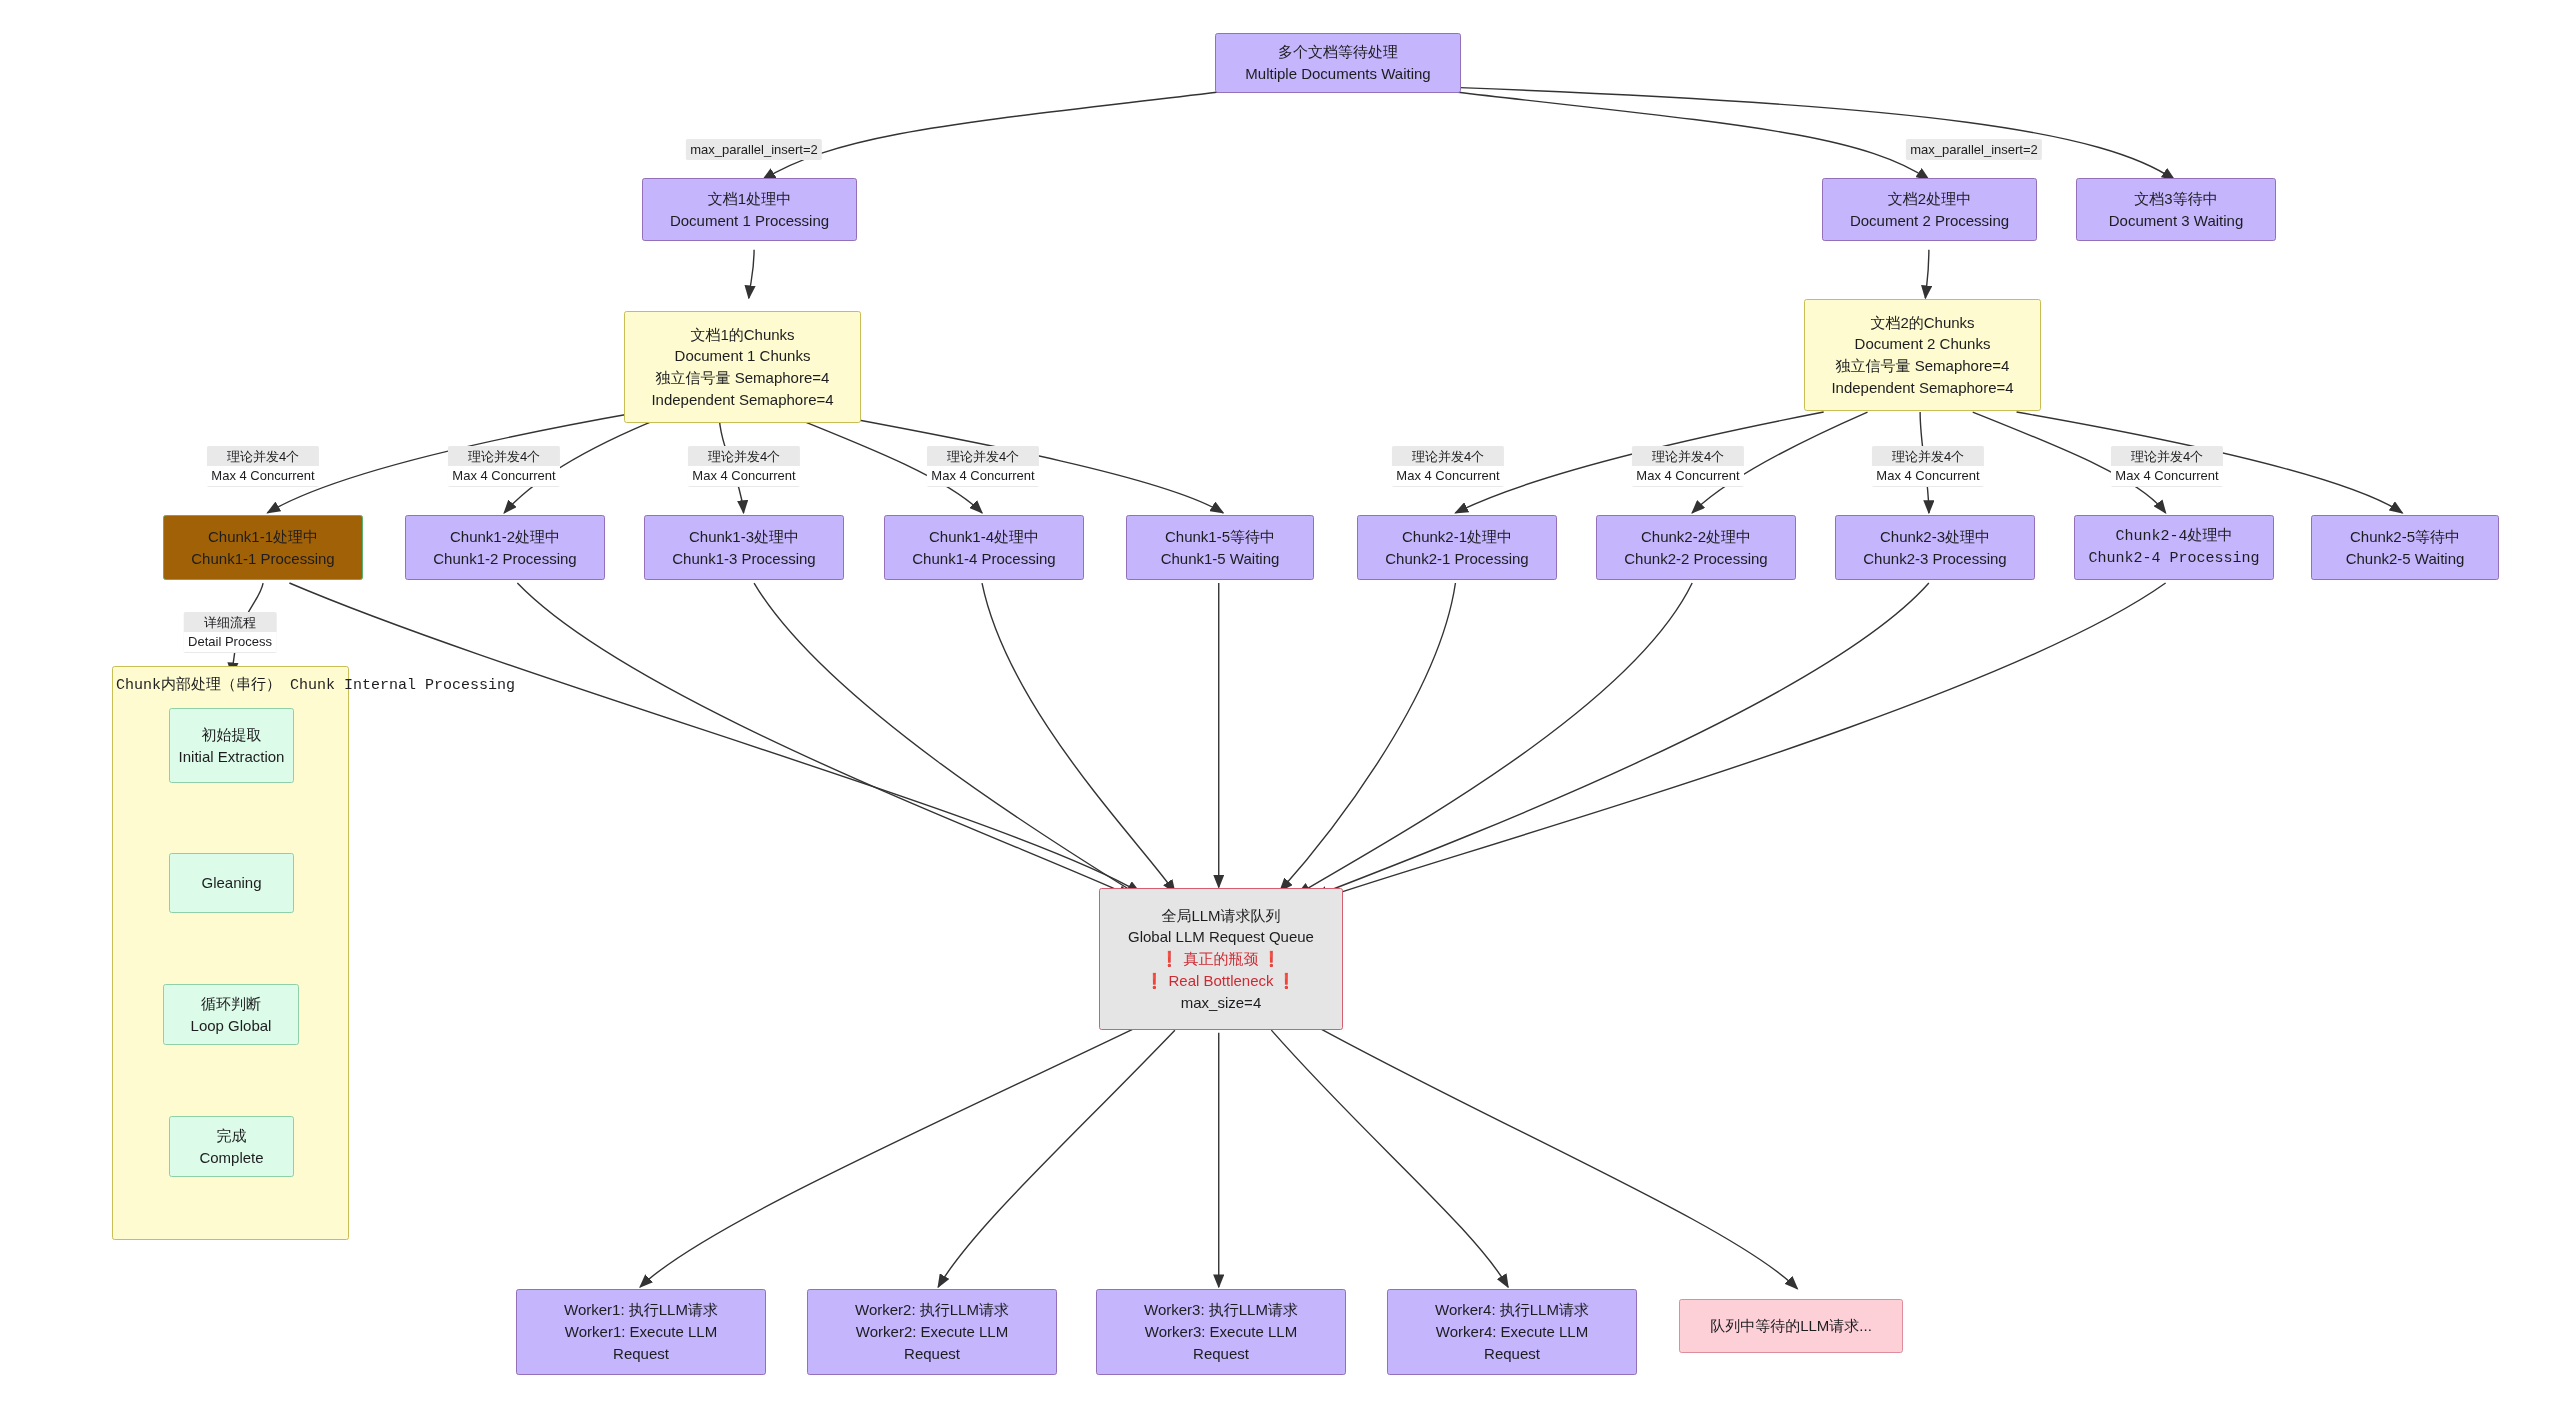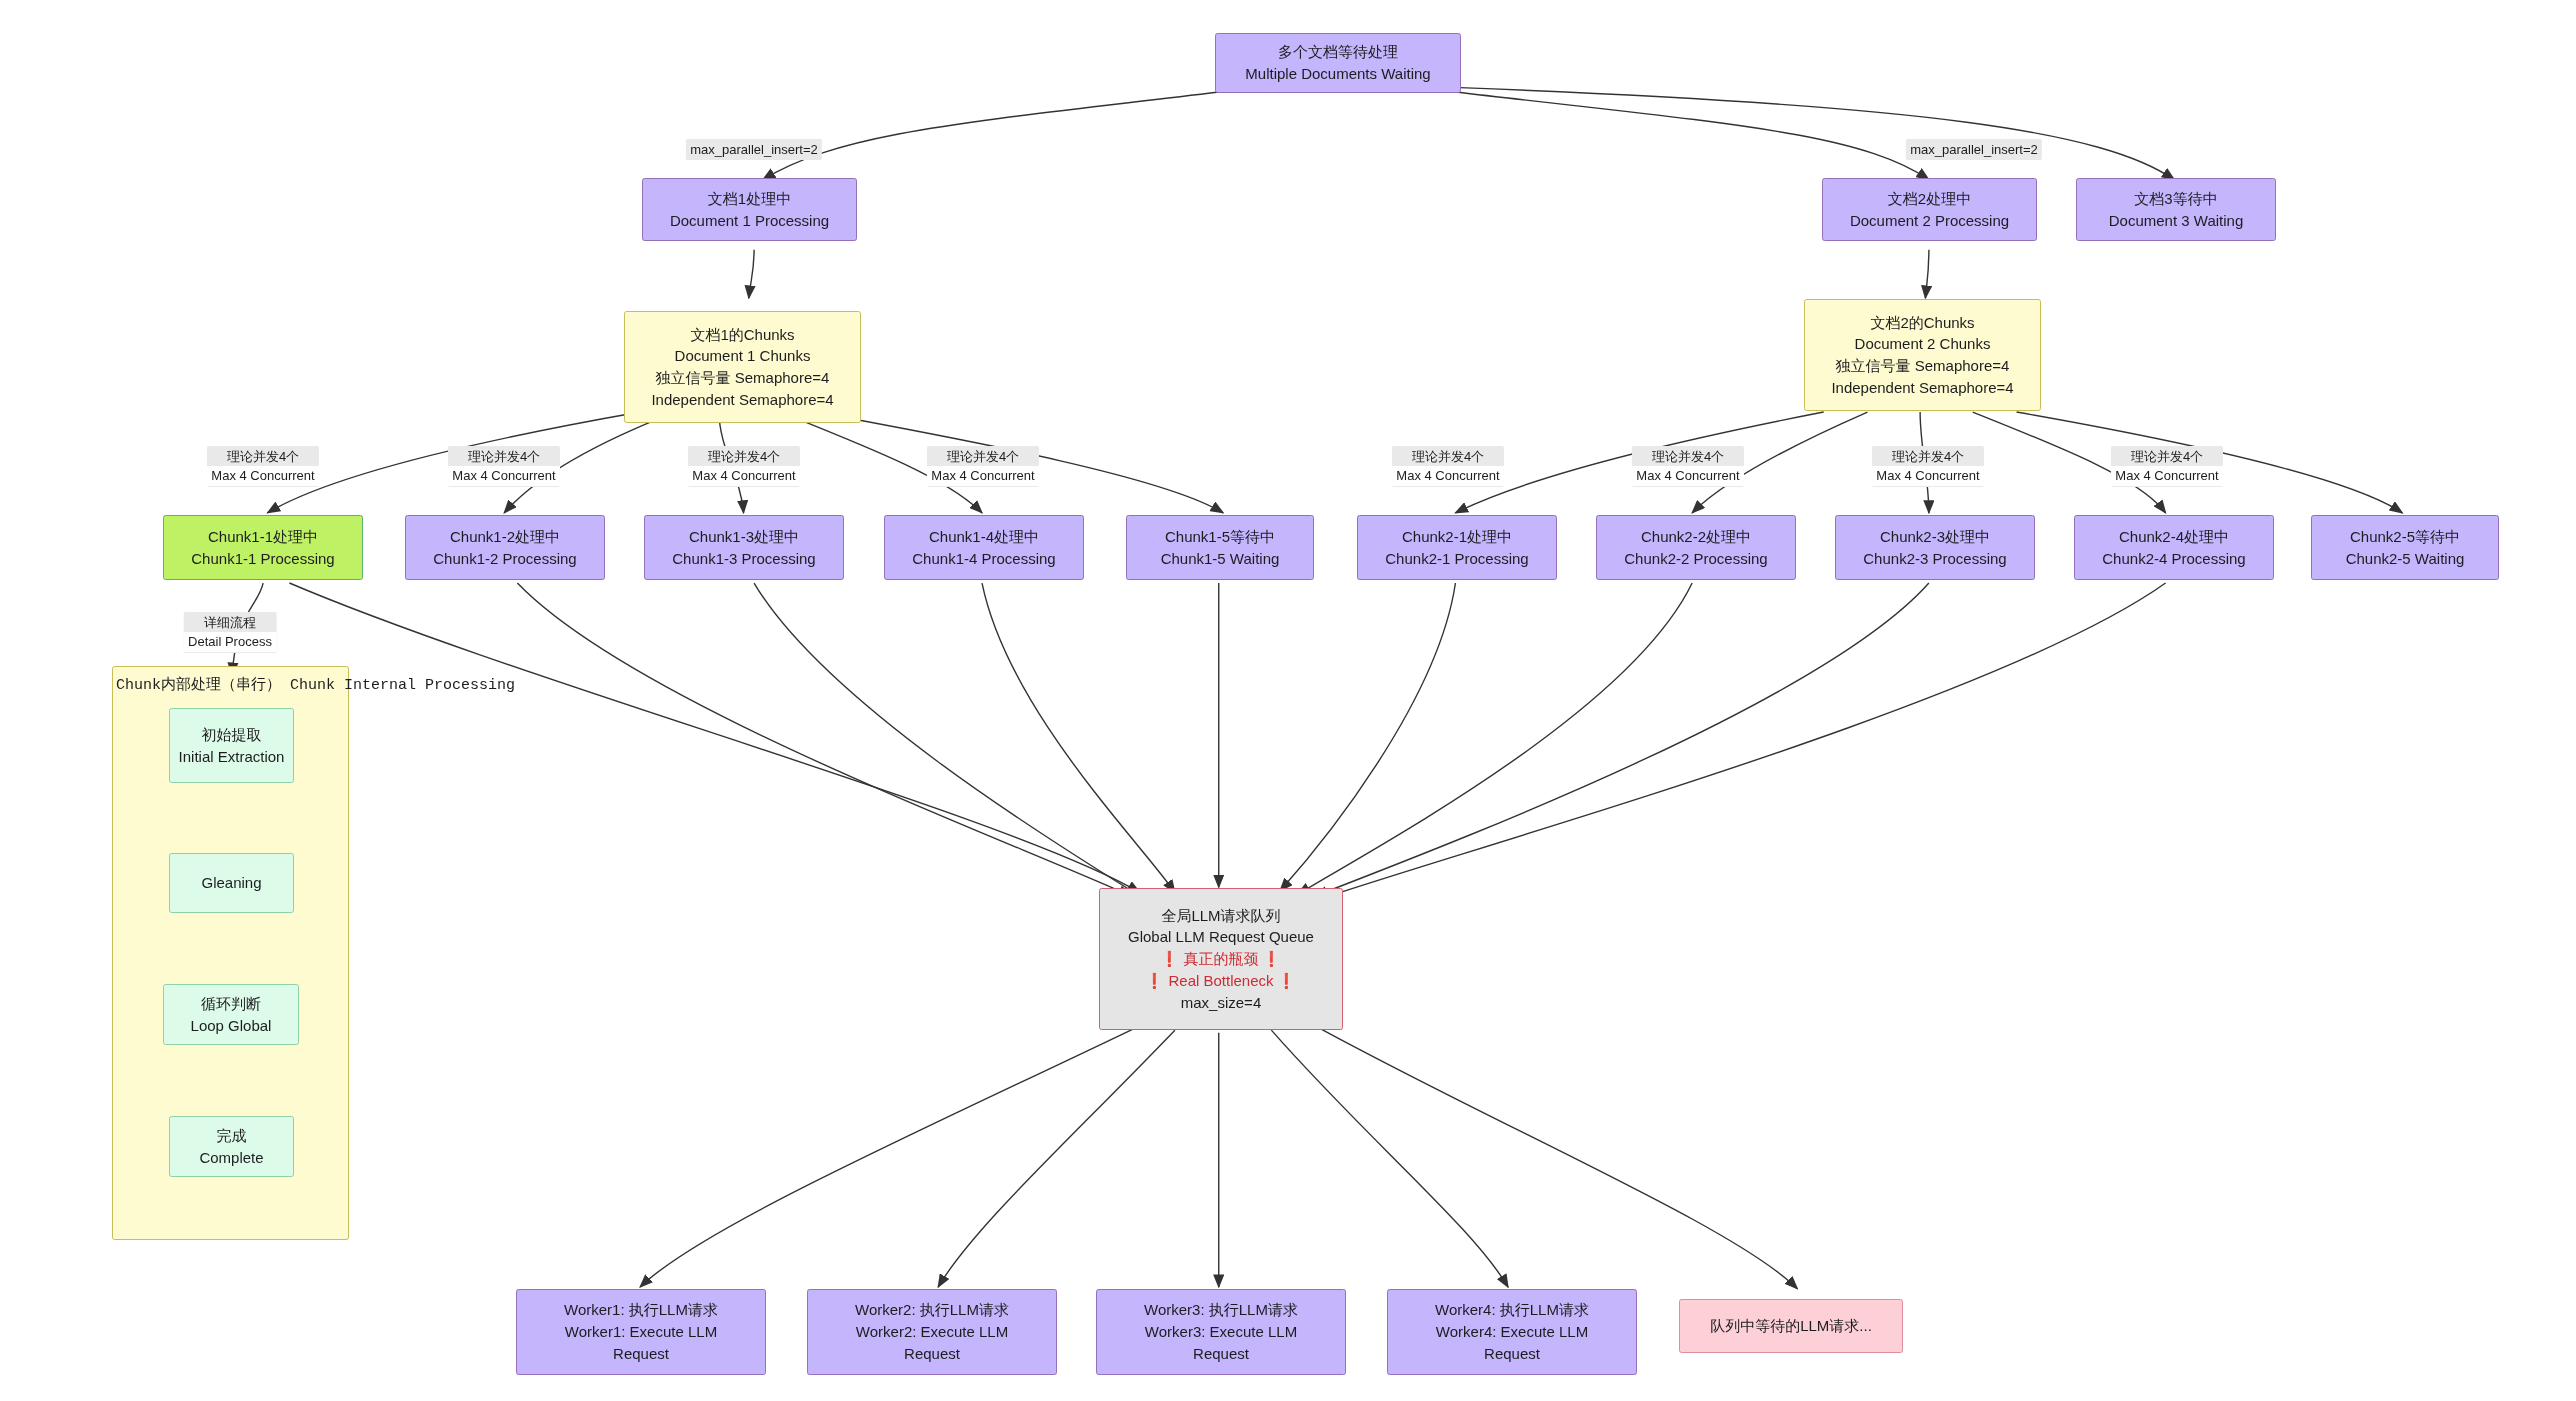--- a/index.html
+++ b/index.html
@@ -42,21 +42,21 @@
     line-height: 1.45;
     color: #1d1d20;
     padding: 5.3px 8.8px;
   }
   .node .ln { display: block; white-space: nowrap; }
   .node.yellow {
     background: #fdfbcf;
     border-color: #c9bd55;
   }
   .node.green {
-    background: #bef264;
+    background: #a16207;
     border-color: #59b172;
   }
   .node.mint {
     background: #dcfbe8;
     border-color: #8fd0a8;
   }
   .node.red {
     background: #e5e5e5;
     border-color: #d4606f;
   }
@@ -230,21 +230,21 @@
   <div class="node" style="left:1596px; top:515px; width:200px; height:65px;">
     <span class="ln">Chunk2-2处理中</span>
     <span class="ln">Chunk2-2 Processing</span>
   </div>
 
   <div class="node" style="left:1835px; top:515px; width:200px; height:65px;">
     <span class="ln">Chunk2-3处理中</span>
     <span class="ln">Chunk2-3 Processing</span>
   </div>
 
-  <div class="node" style="left:2074px; top:515px; width:200px; height:65px;">
+  <div class="node" style="left:2074px; top:515px; width:200px; height:65px;font-family:Liberation Mono, monospace;">
     <span class="ln">Chunk2-4处理中</span>
     <span class="ln">Chunk2-4 Processing</span>
   </div>
 
   <div class="node" style="left:2311px; top:515px; width:188px; height:65px;">
     <span class="ln">Chunk2-5等待中</span>
     <span class="ln">Chunk2-5 Waiting</span>
   </div>
 
   <div class="node mint" style="left:169px; top:708px; width:125px; height:75px;">

